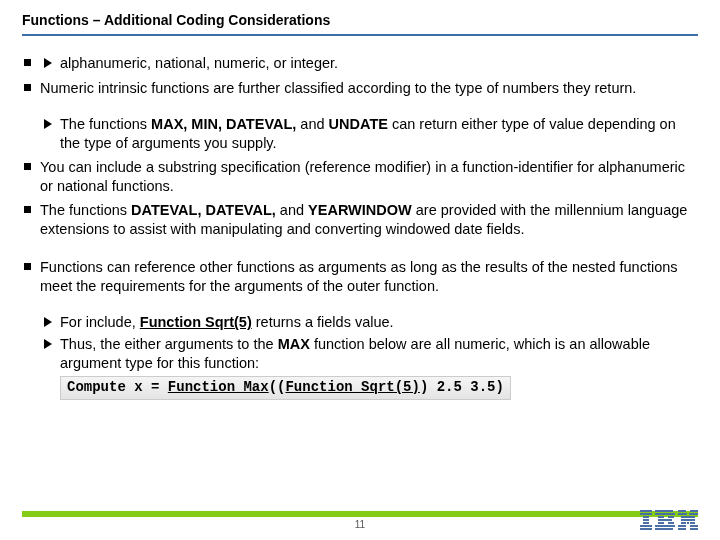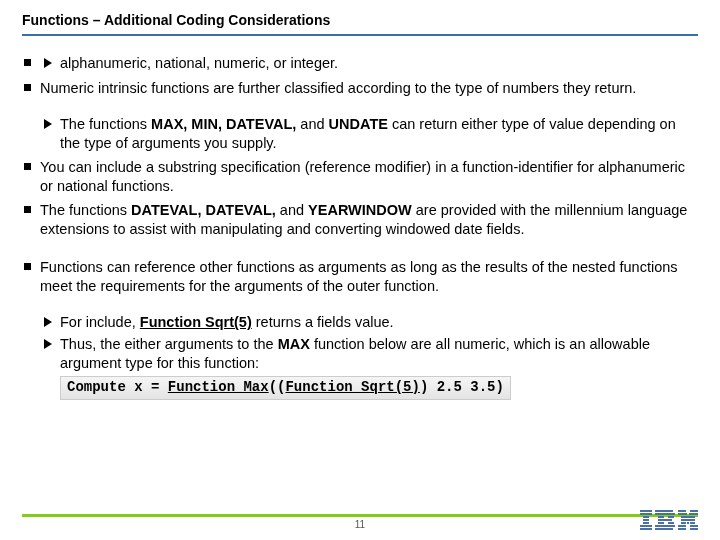--- a/index.html
+++ b/index.html
@@ -73,21 +73,21 @@
     font-weight: bold;
     padding: 2px 6px;
     display: inline-block;
     margin-top: 4px;
   }
   .footer {
     position: absolute;
     bottom: 10px;
     left: 22px;
     right: 22px;
-    border-top: 3px solid #84cc16;
+    border-top: 6px solid #84cc16;
     text-align: center;
     font-size: 10px;
     color: #555;
     padding-top: 2px;
   }
   .logo {
     position: absolute;
     right: 22px;
     bottom: 8px;
   }

